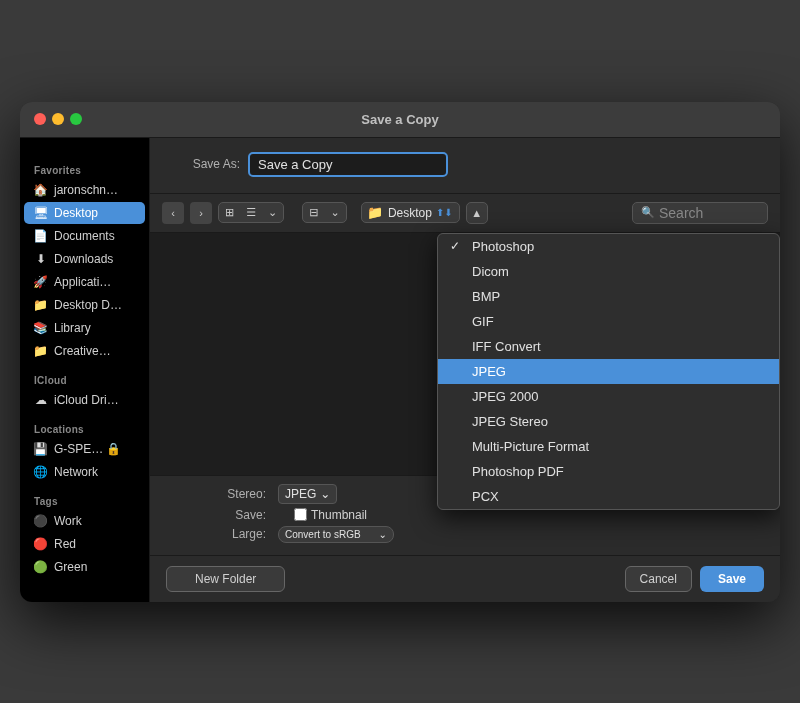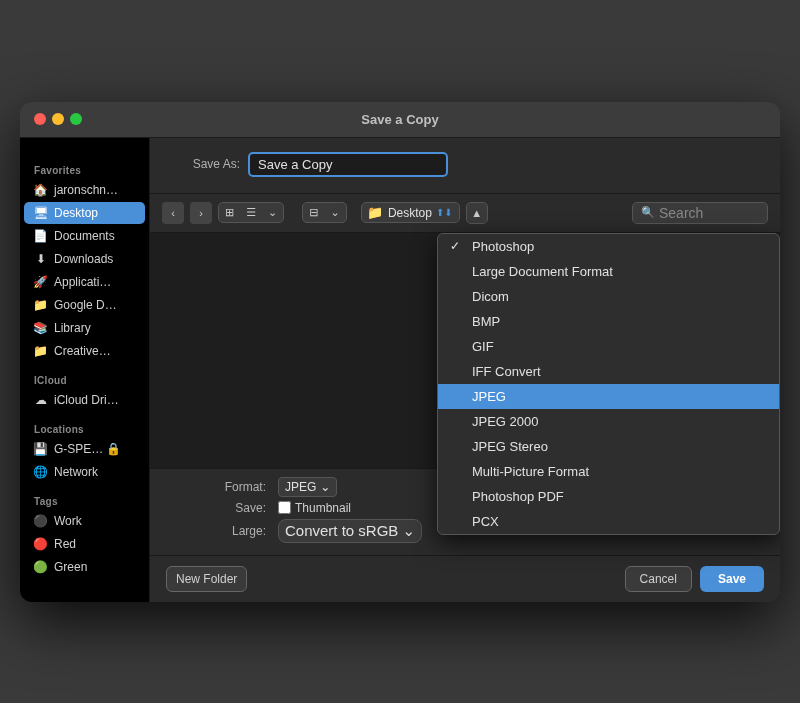--- a/index.html
+++ b/index.html
@@ -266,48 +266,49 @@
       align-items: center;
       gap: 4px;
       cursor: pointer;
     }
     .checkbox-label {
       display: flex;
       align-items: center;
       gap: 4px;
       font-size: 12px;
       color: #d0d0d0;
+      margin-left: 16px;
     }
     .checkbox-label input { accent-color: #4a90d9; }
     .icc-dropdown {
       background: #3a3a3a;
       border: 1px solid #555;
       border-radius: 8px;
       color: #e0e0e0;
       padding: 2px 6px;
-      font-size: 15px;
-      display: flex;
-      align-items: center;
-      gap: 4px;
+      font-size: 10px;
+      display: flex;
+      align-items: center;
+      gap: 18px;
       cursor: pointer;
     }
     .action-btn-row {
       display: flex;
       align-items: center;
       padding: 10px 16px;
       background: #2b2b2b;
       border-top: 1px solid #1a1a1a;
       justify-content: space-between;
     }
     .new-folder-btn {
       background: #3a3a3a;
       border: 1px solid #666;
       border-radius: 6px;
       color: #d0d0d0;
-      padding: 5px 9px;
+      padding: 5px 28px;
       font-size: 12px;
       cursor: pointer;
     }
     .right-btns { display: flex; gap: 8px; }
     .cancel-btn {
       background: #3a3a3a;
       border: 1px solid #666;
       border-radius: 6px;
       color: #d0d0d0;
       padding: 5px 14px;
@@ -391,21 +392,21 @@
         <span>Downloads</span>
       </div>
 
       <div class="sidebar-item">
         <span class="sidebar-icon">🚀</span>
         <span>Applicati…</span>
       </div>
 
       <div class="sidebar-item">
         <span class="sidebar-icon">📁</span>
-        <span>Google D…</span>
+        <span>Desktop D…</span>
       </div>
 
       <div class="sidebar-item">
         <span class="sidebar-icon">📚</span>
         <span>Library</span>
       </div>
 
       <div class="sidebar-item">
         <span class="sidebar-icon">📁</span>
         <span>Creative…</span>
@@ -488,24 +489,20 @@
       <div class="file-area" style="position:relative;">
 
         <div class="dropdown-overlay">
           <div id="dropdown-list">
               <div class="dropdown-item">
                 <span class="check-icon">✓</span>
                 <span>Photoshop</span>
               </div>
               <div class="dropdown-item">
                 <span class="check-icon"></span>
-                <span>Large Document Format</span>
-              </div>
-              <div class="dropdown-item">
-                <span class="check-icon"></span>
                 <span>Dicom</span>
               </div>
               <div class="dropdown-item">
                 <span class="check-icon"></span>
                 <span>BMP</span>
               </div>
               <div class="dropdown-item">
                 <span class="check-icon"></span>
                 <span>GIF</span>
               </div>
@@ -536,21 +533,21 @@
               <div class="dropdown-item">
                 <span class="check-icon"></span>
                 <span>PCX</span>
               </div>
             </div>
         </div>
       </div>
 
       <div class="options-bar">
         <div class="option-row">
-          <span class="option-label">Format:</span>
+          <span class="option-label">Stereo:</span>
           <div class="option-dropdown">
             <span>JPEG</span>
             <span>⌄</span>
           </div>
         </div>
         <div class="option-row">
           <span class="option-label">Save:</span>
           <label class="checkbox-label">
             <input type="checkbox" style="">
             <span>Thumbnail</span>

